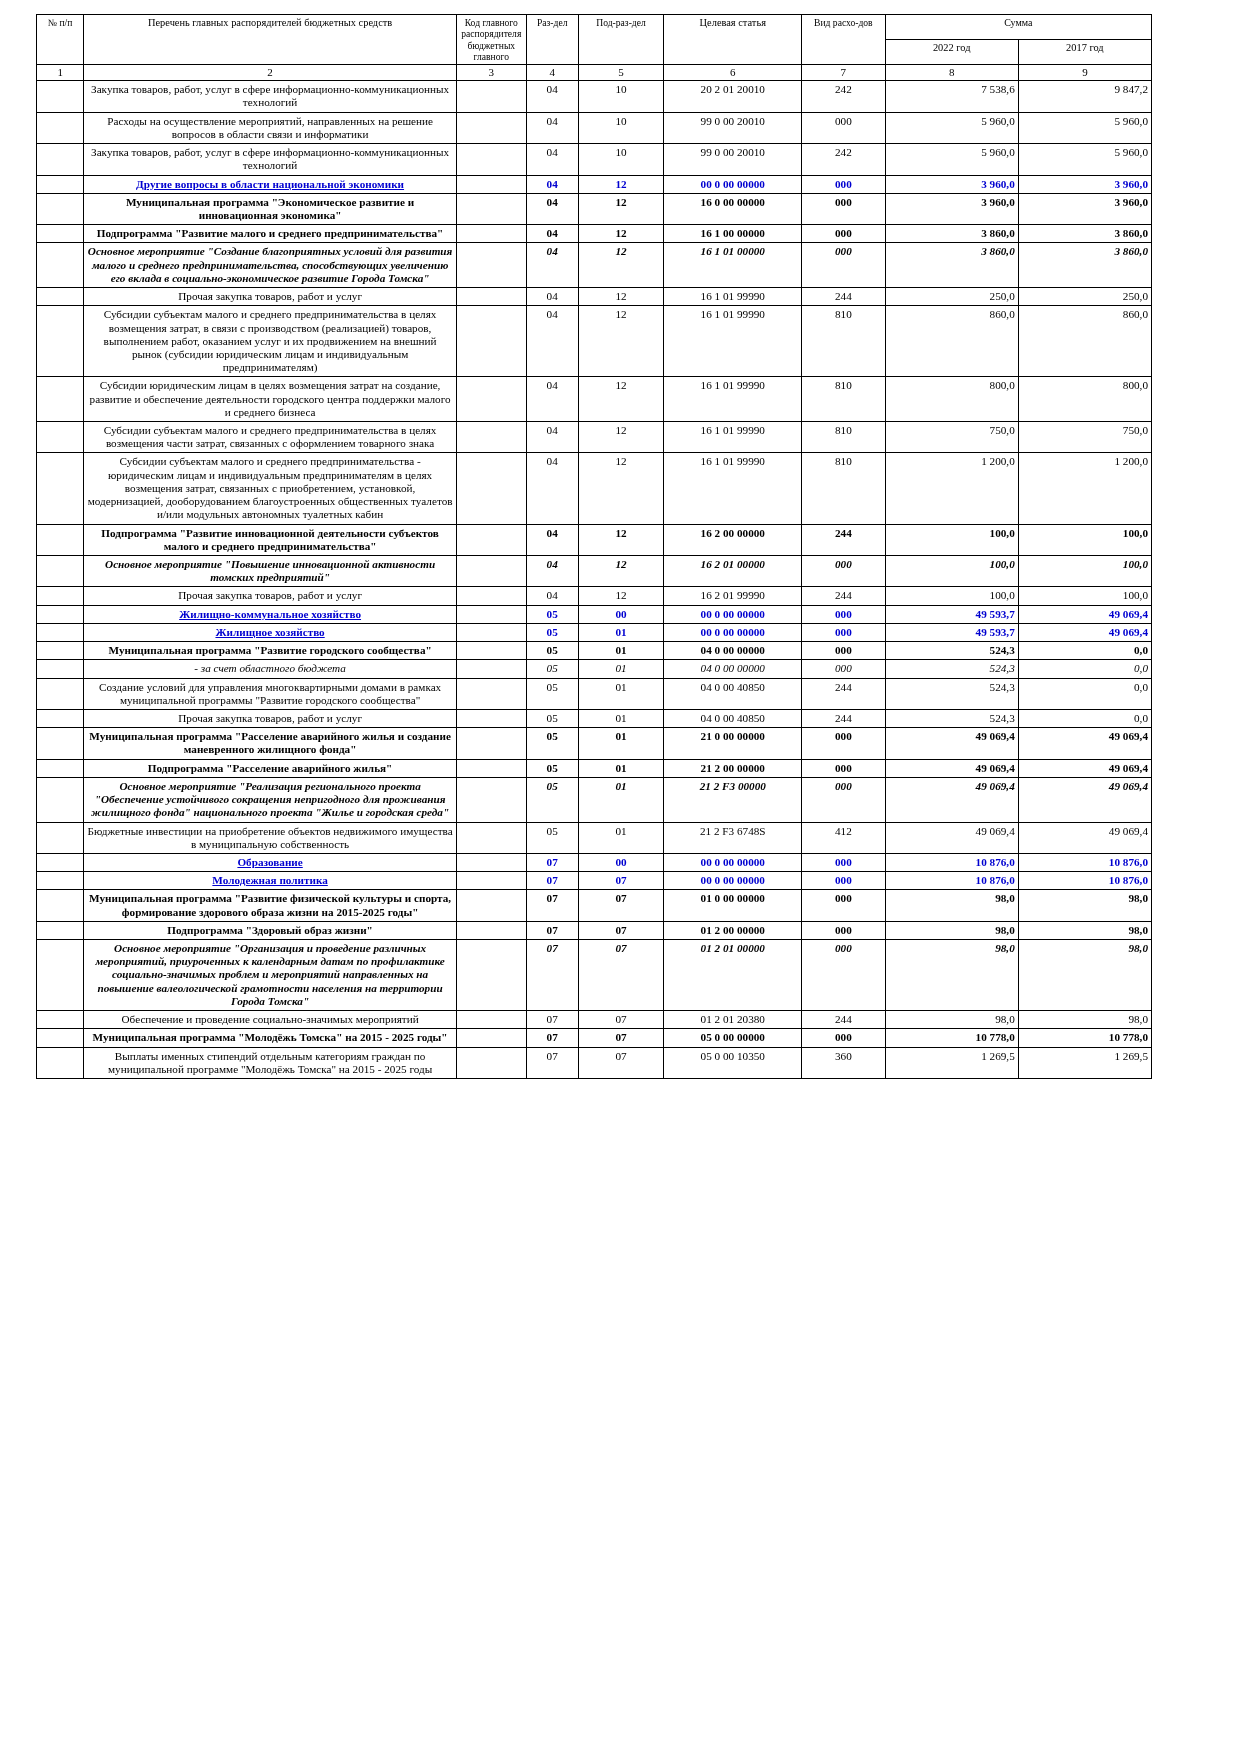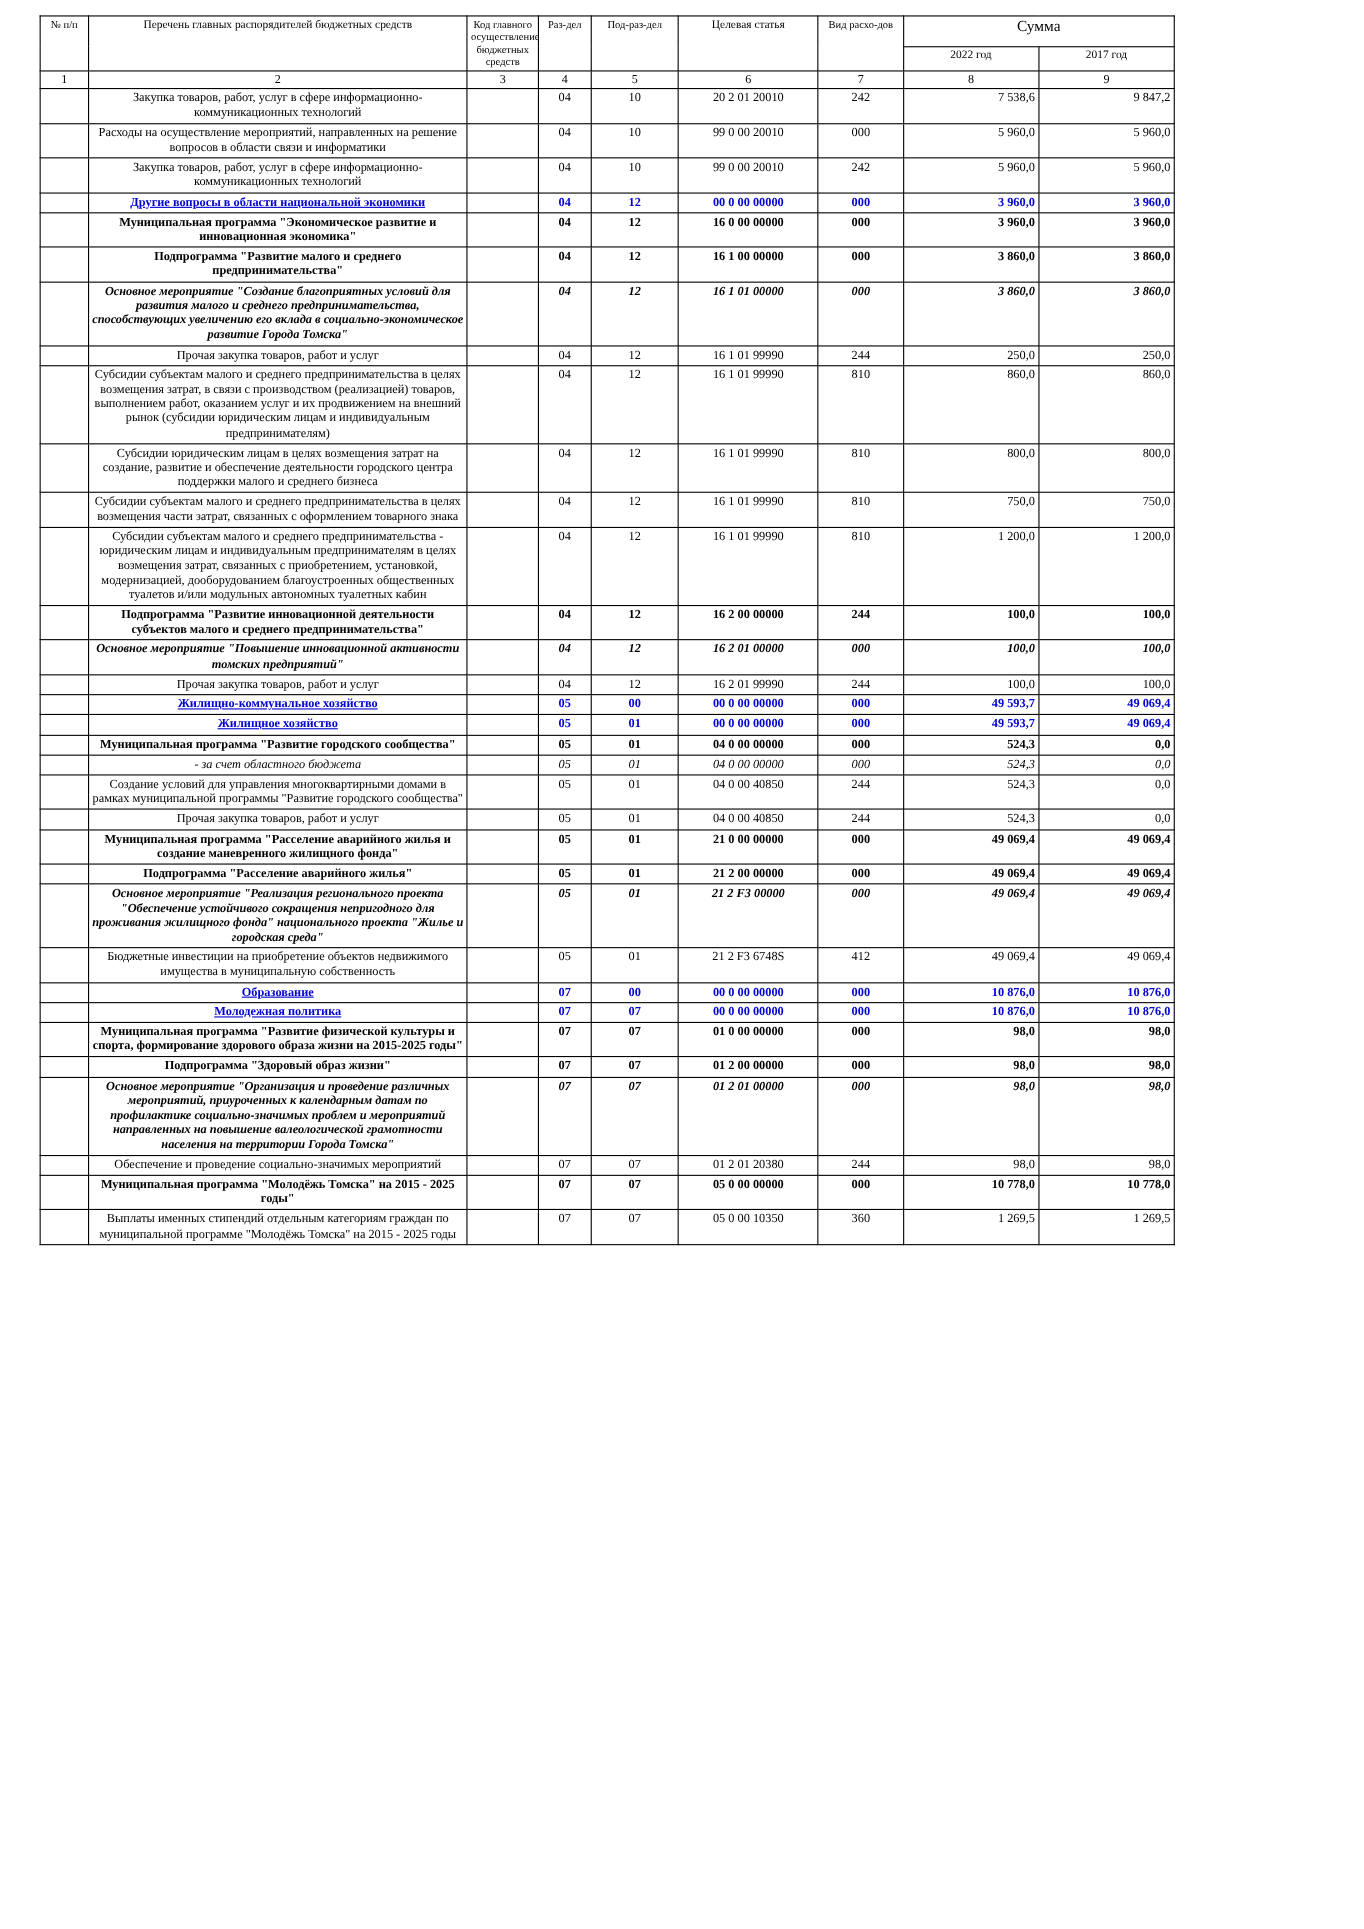--- a/index.html
+++ b/index.html
@@ -14,21 +14,21 @@
   }
   .page {
     position: relative;
     width: 1240px;
     min-height: 1754px;
     padding: 14px 36px 20px 36px;
     box-sizing: border-box;
   }
   table.budget {
     border-collapse: collapse;
-    width: 1032px;
+    width: 1116px;
     table-layout: fixed;
     font-size: 11.2px;
   }
   table.budget td, table.budget th {
     border: 1px solid #000000;
     padding: 2px 3px;
     vertical-align: top;
     line-height: 1.18;
   }
   
@@ -43,21 +43,21 @@
   col.c9 { width: 118px; }
 
   thead th {
     text-align: center;
     vertical-align: middle;
     font-weight: normal;
     font-size: 10.4px;
     padding: 3px 2px;
   }
   thead th.sum-head {
-    font-size: 14px;
+    font-size: 10px;
   }
   thead th.small {
     font-size: 9.6px;
   }
   tr.numrow td {
     text-align: center;
     font-size: 11px;
     padding: 1px 2px;
   }
 
@@ -96,21 +96,21 @@
         <col class="c5">
       <col class="c6">
         <col class="c7">
         <col class="c8">
         <col class="c9">
     </colgroup>
     <thead>
       <tr>
         <th rowspan="2" class="small">№ п/п</th>
         <th rowspan="2">Перечень главных распорядителей бюджетных средств</th>
-        <th rowspan="2" class="small">Код главного осуществление бюджетных средств</th>
+        <th rowspan="2" class="small">Код главного распорядителя бюджетных главного</th>
         <th rowspan="2" class="small">Раз-дел</th>
         <th rowspan="2" class="small">Под-раз-дел</th>
         <th rowspan="2">Целевая статья</th>
         <th rowspan="2" class="small">Вид расхо-дов</th>
         <th colspan="2" class="sum-head">Сумма</th>
       </tr>
       <tr>
         <th>2022 год</th>
         <th>2017 год</th>
       </tr>

